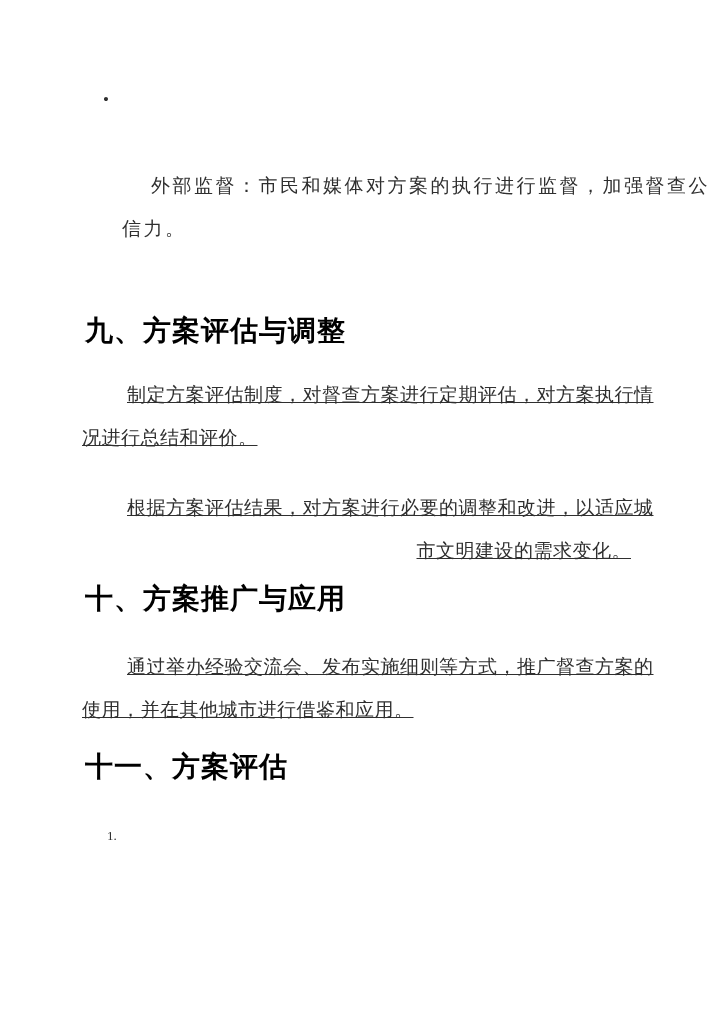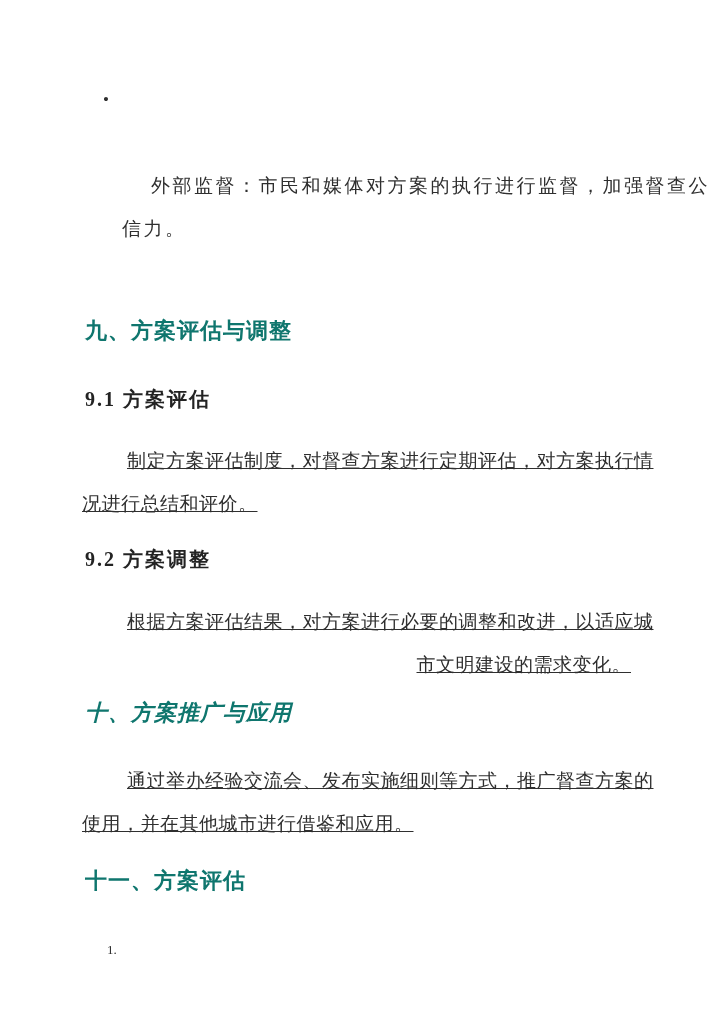--- a/index.html
+++ b/index.html
@@ -32,40 +32,40 @@
     position: absolute;
     left: 25px;
     top: 0;
     line-height: 43px;
     font-size: 17px;
     letter-spacing: 0;
   }
   
   .h-major {
     margin: 0 0 0 7px;
-    font-size: 22px;
+    font-size: 28px;
     font-weight: bold;
     line-height: 32px;
     letter-spacing: 1px;
-    color: #0f766e;
+    color: #000000;
     white-space: pre;
   }
   .h-minor {
     margin: 0 0 0 7px;
     font-size: 20px;
     font-weight: bold;
     line-height: 28px;
     letter-spacing: 2px;
     color: #232323;
     white-space: pre;
   }
   .h-sec9  { margin-top: 22px; }
   .h-sub91 { margin-top: 38px; }
   .h-sub92 { margin-top: 20px; }
-  .h-sec10 { margin-top: 11px; font-style: italic; }
+  .h-sec10 { margin-top: 11px; }
   .h-sec11 { margin-top: 20px; }
   
   .para {
     margin: 4px;
     font-size: 19px;
     line-height: 43px;
     letter-spacing: 0.5px;
     text-indent: 45px;
     white-space: pre;
     text-decoration: underline;
@@ -103,26 +103,24 @@
 <div class="page">
 
   <div class="bullet-item">
     <span class="bullet-marker">•</span>
     <span>外部监督：市民和媒体对方案的执行进行监督，加强督查公
 信力。</span>
   </div>
 
   <h2 class="h-major h-sec9">九、方案评估与调整</h2>
 
-  <h3 class="h-minor h-sub91">9.1 方案评估</h3>
 
   <p class="para p-91">制定方案评估制度，对督查方案进行定期评估，对方案执行情
 况进行总结和评价。</p>
 
-  <h3 class="h-minor h-sub92">9.2 方案调整</h3>
 
   <p class="para p-92">根据方案评估结果，对方案进行必要的调整和改进，以适应城
 市文明建设的需求变化。</p>
 
   <h2 class="h-major h-sec10">十、方案推广与应用</h2>
 
   <p class="para p-10">通过举办经验交流会、发布实施细则等方式，推广督查方案的
 使用，并在其他城市进行借鉴和应用。</p>
 
   <h2 class="h-major h-sec11">十一、方案评估</h2>

